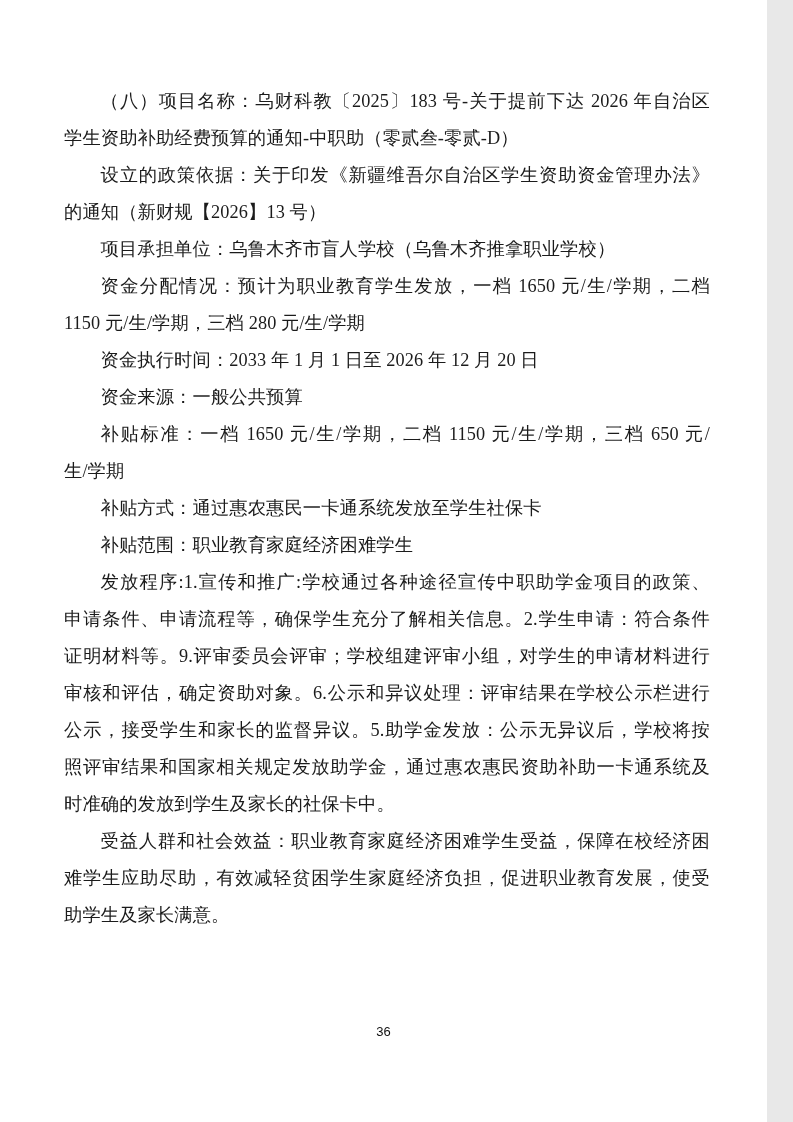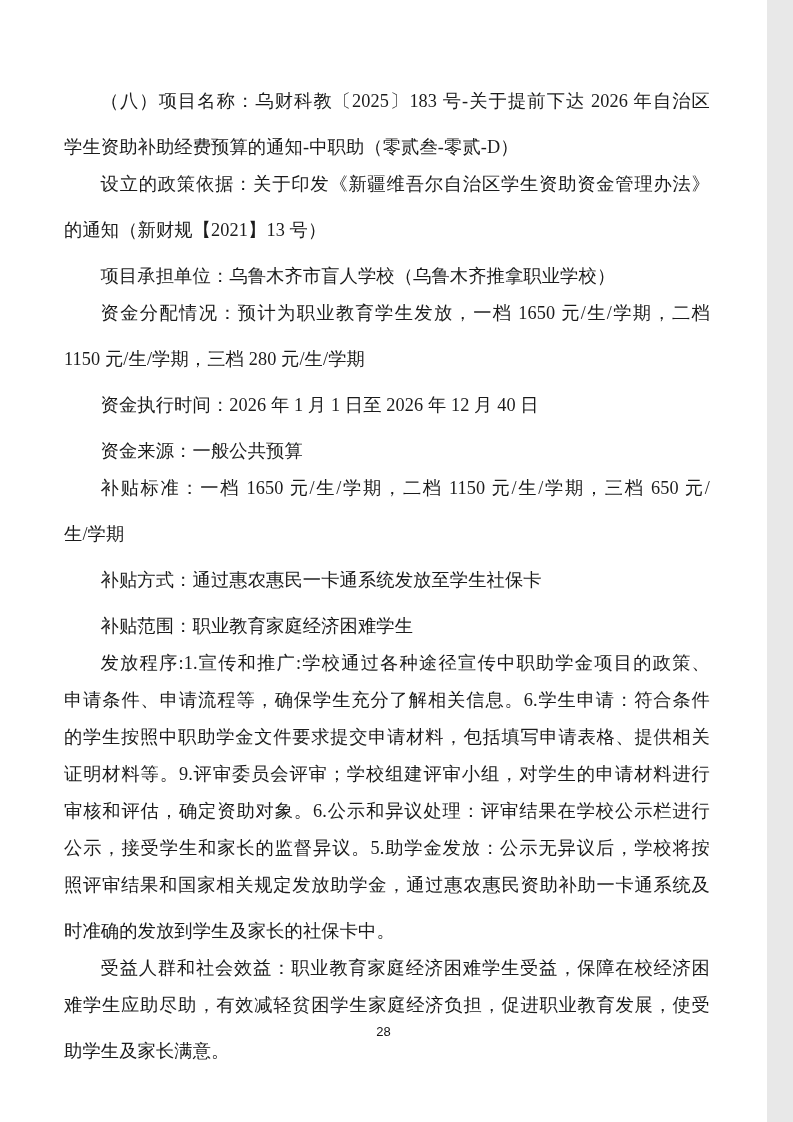--- a/index.html
+++ b/index.html
@@ -31,21 +31,20 @@
     text-align-last: justify;
     letter-spacing: 0.1px;
   }
   
   .line.ps {
     text-indent: 36.6px;
   }
   
   .line.pe {
     text-align-last: left;
-    margin-top: 9px;
   }
   .footer {
     position: absolute;
     left: 0;
     right: 0;
     top: 1020px;
     height: 24px;
     text-align: center;
   }
   .pagenum {
@@ -56,38 +55,37 @@
   }
 </style>
 </head>
 <body>
 
 <div class="page">
   <div class="textblock">
     <div class="line ps">（八）项目名称：乌财科教〔2025〕183 号-关于提前下达 2026 年自治区</div>
     <div class="line pe">学生资助补助经费预算的通知-中职助（零贰叁-零贰-D）</div>
     <div class="line ps">设立的政策依据：关于印发《新疆维吾尔自治区学生资助资金管理办法》</div>
-    <div class="line pe">的通知（新财规【2021】13 号）</div>
+    <div class="line pe">的通知（新财规【2026】13 号）</div>
     <div class="line ps pe">项目承担单位：乌鲁木齐市盲人学校（乌鲁木齐推拿职业学校）</div>
     <div class="line ps">资金分配情况：预计为职业教育学生发放，一档 1650 元/生/学期，二档</div>
     <div class="line pe">1150 元/生/学期，三档 280 元/生/学期</div>
-    <div class="line ps pe">资金执行时间：2026 年 1 月 1 日至 2026 年 12 月 40 日</div>
+    <div class="line ps pe">资金执行时间：2033 年 1 月 1 日至 2026 年 12 月 20 日</div>
     <div class="line ps pe">资金来源：一般公共预算</div>
     <div class="line ps">补贴标准：一档 1650 元/生/学期，二档 1150 元/生/学期，三档 650 元/</div>
     <div class="line pe">生/学期</div>
     <div class="line ps pe">补贴方式：通过惠农惠民一卡通系统发放至学生社保卡</div>
     <div class="line ps pe">补贴范围：职业教育家庭经济困难学生</div>
     <div class="line ps">发放程序:1.宣传和推广:学校通过各种途径宣传中职助学金项目的政策、</div>
-    <div class="line">申请条件、申请流程等，确保学生充分了解相关信息。6.学生申请：符合条件</div>
-    <div class="line">的学生按照中职助学金文件要求提交申请材料，包括填写申请表格、提供相关</div>
+    <div class="line">申请条件、申请流程等，确保学生充分了解相关信息。2.学生申请：符合条件</div>
     <div class="line">证明材料等。9.评审委员会评审；学校组建评审小组，对学生的申请材料进行</div>
     <div class="line">审核和评估，确定资助对象。6.公示和异议处理：评审结果在学校公示栏进行</div>
     <div class="line">公示，接受学生和家长的监督异议。5.助学金发放：公示无异议后，学校将按</div>
     <div class="line">照评审结果和国家相关规定发放助学金，通过惠农惠民资助补助一卡通系统及</div>
     <div class="line pe">时准确的发放到学生及家长的社保卡中。</div>
     <div class="line ps">受益人群和社会效益：职业教育家庭经济困难学生受益，保障在校经济困</div>
     <div class="line">难学生应助尽助，有效减轻贫困学生家庭经济负担，促进职业教育发展，使受</div>
     <div class="line pe">助学生及家长满意。</div>
   </div>
   <div class="footer">
-    <span class="pagenum">28</span>
+    <span class="pagenum">36</span>
   </div>
 </div>
 
 </body></html>

